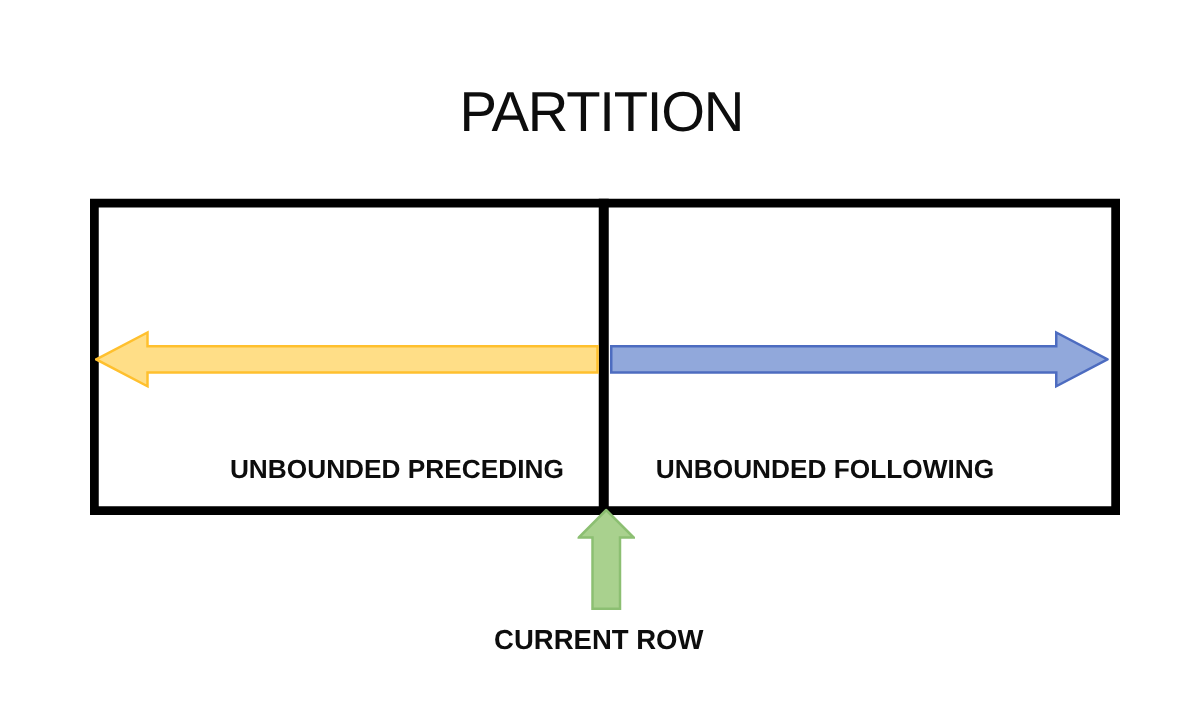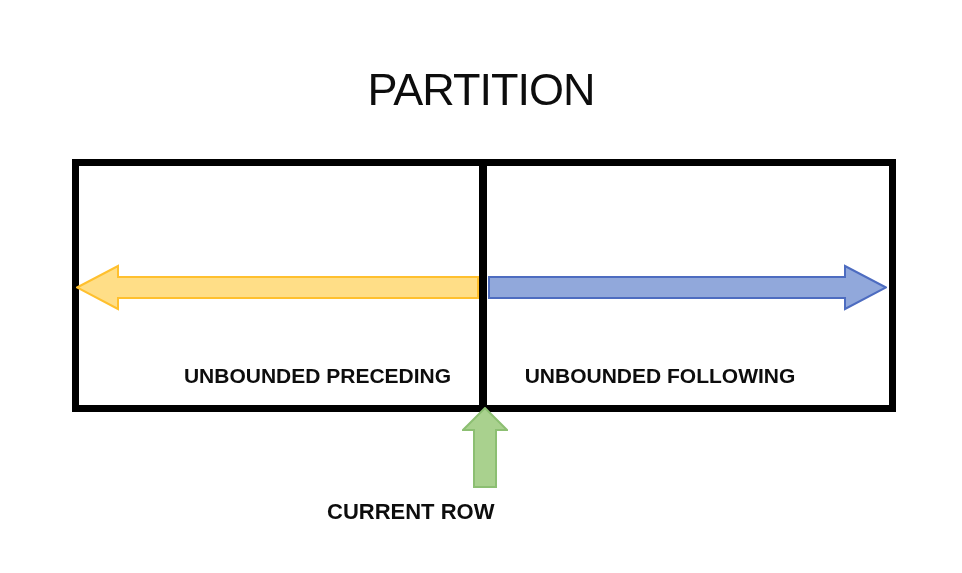--- a/index.html
+++ b/index.html
@@ -79,20 +79,21 @@
     white-space: nowrap;
   }
   .label-preceding { left: 80px;  width: 475px; }
   .label-following { left: 487px; width: 346px; }
 
   .current-label {
     position: absolute;
     top: 499px;
     left: 327px;
     width: 304px;
+    text-align: center;
     font-size: 22px;
     font-weight: 700;
     color: var(--text, #0d0d0d);
     white-space: nowrap;
   }
 </style>
 </head>
 <body>
 
 <div class="canvas">

